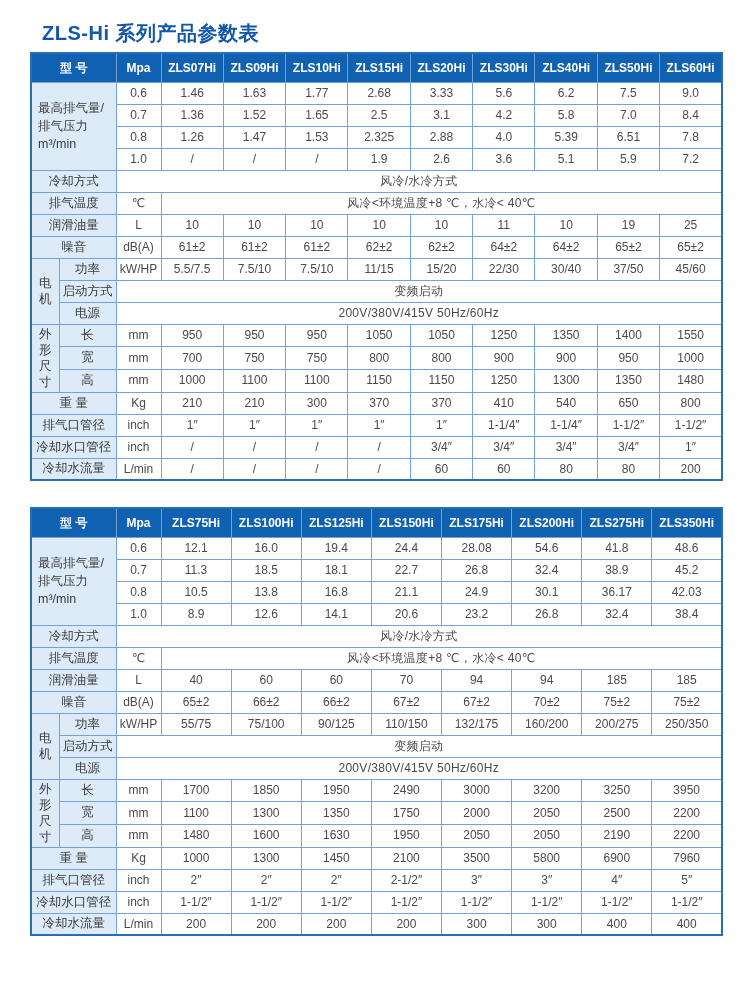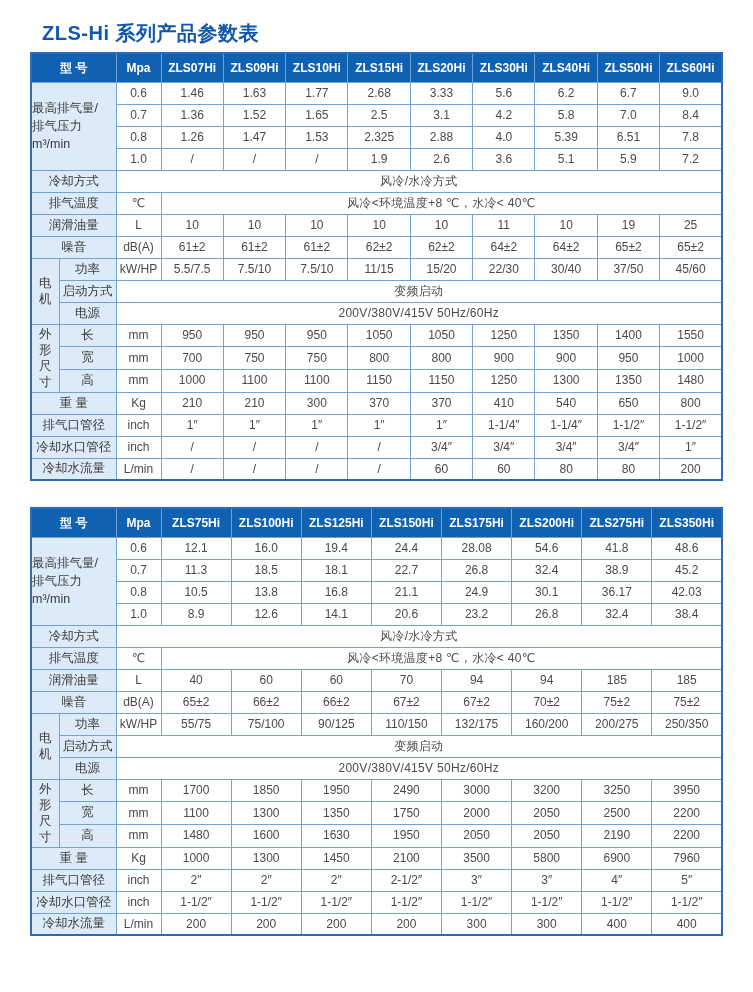--- a/index.html
+++ b/index.html
@@ -39,21 +39,21 @@
   }
   table.spec th{
     background:var(--header-bg);color:var(--header-text);
     font-weight:bold;font-size:12px;height:29px;
   }
   table.spec td.label{
     background:var(--label-bg);color:var(--label-text);
     font-size:12.5px;
   }
   table.spec td.cap-label{
-    text-align:left;padding-left:0;white-space:pre-line;line-height:1.45;
+    text-align:left;padding-left:6px;white-space:pre-line;line-height:1.45;
   }
   table.spec td.vlabel{
     white-space:pre-line;line-height:1.3;padding:1px 0;
   }
   table.spec td.merged{letter-spacing:0.3px;}
 </style>
 </head>
 <body>
 
 <div class="page">
@@ -95,21 +95,21 @@
 排气压力
 m³/min</td>
             <td>0.6</td>
             <td>1.46</td>
             <td>1.63</td>
             <td>1.77</td>
             <td>2.68</td>
             <td>3.33</td>
             <td>5.6</td>
             <td>6.2</td>
-            <td>6.7</td>
+            <td>7.5</td>
             <td>9.0</td>
           </tr>
           <tr>
             <td>0.7</td>
             <td>1.36</td>
             <td>1.52</td>
             <td>1.65</td>
             <td>2.5</td>
             <td>3.1</td>
             <td>4.2</td>

